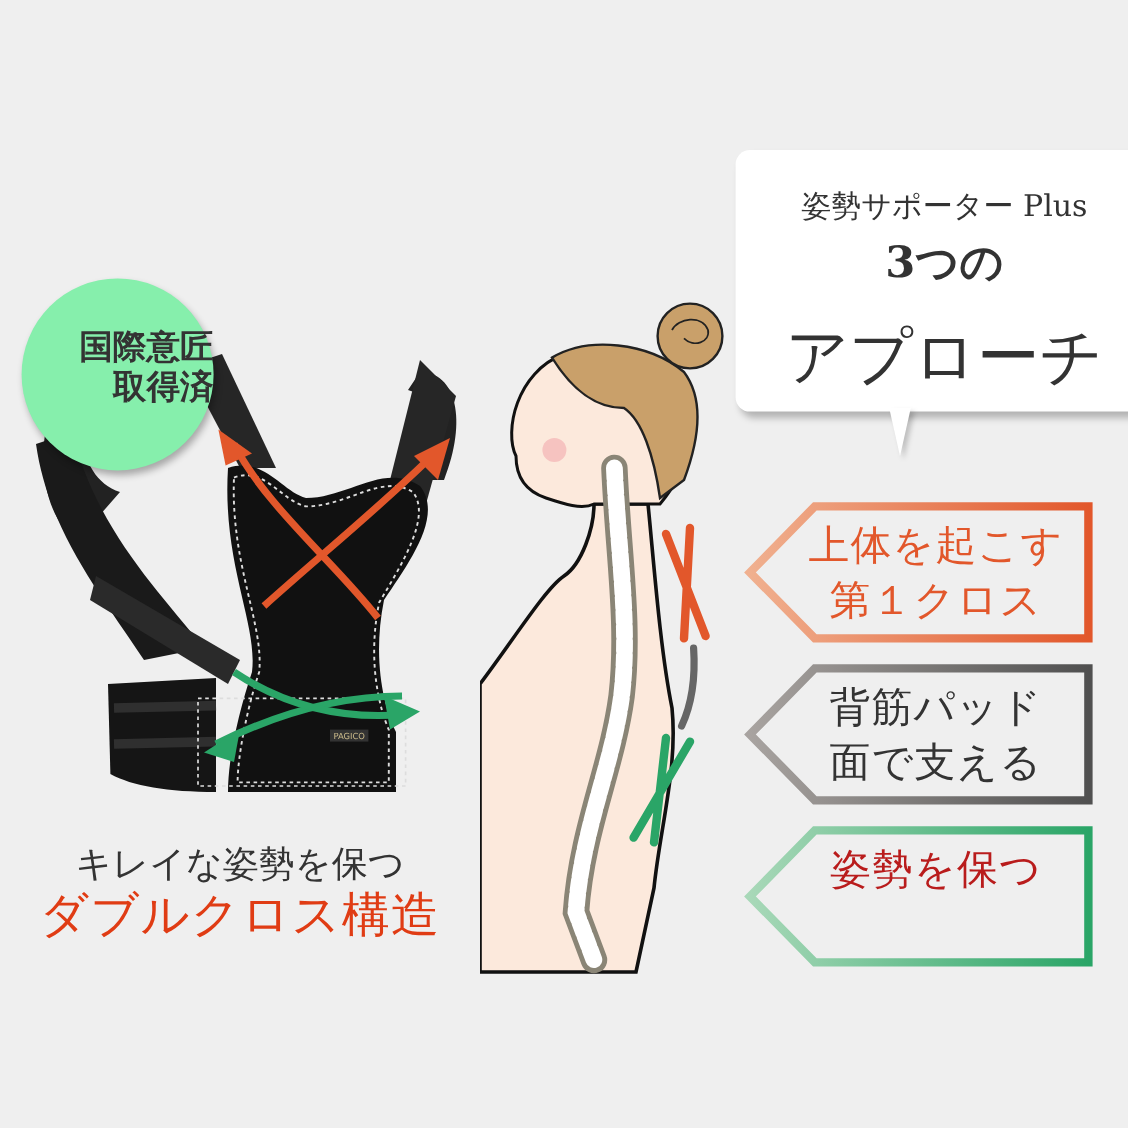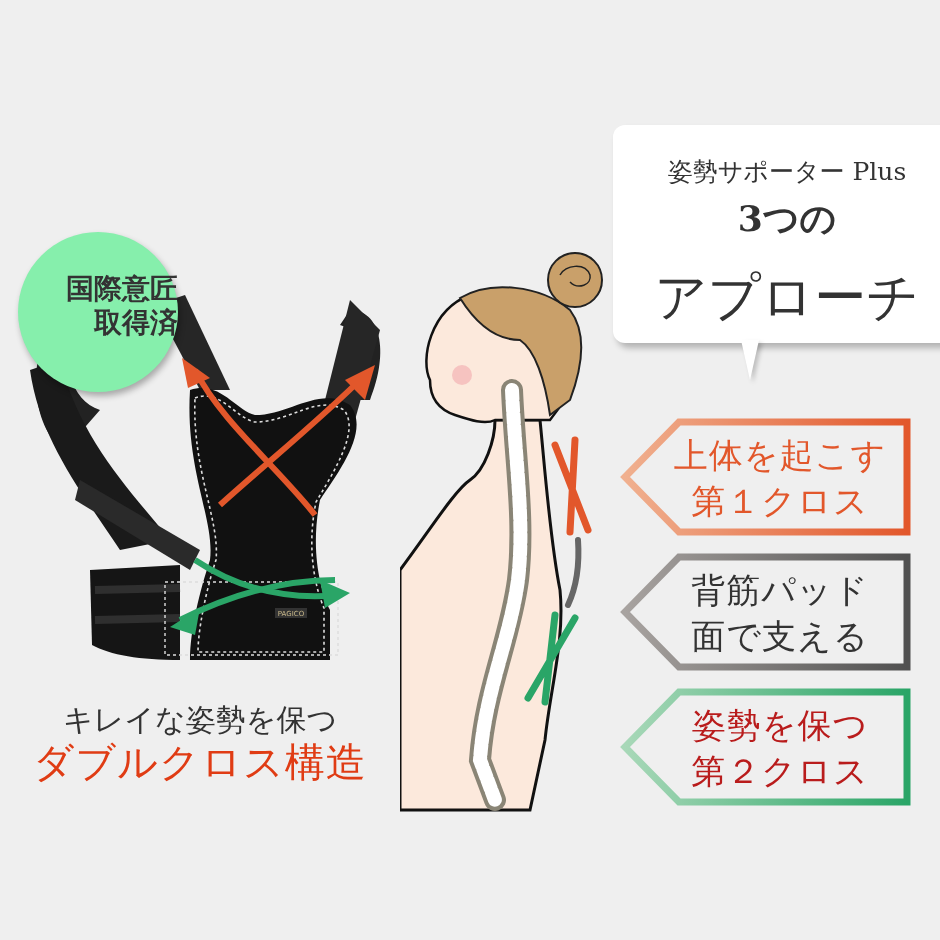--- a/index.html
+++ b/index.html
@@ -144,15 +144,14 @@
     <defs>
         <linearGradient id="g2" x1="0" x2="1">
           <stop offset="0" stop-color="#a8d8b8"></stop>
           <stop offset="1" stop-color="#2aa567"></stop>
         </linearGradient>
       </defs>
     <path d="M62 4 L290 4 L290 114 L62 114 L8 59 Z" fill="none" stroke="url(#g2)" stroke-width="7"></path>
   </svg>
   <div class="tag-text" style="color:#b91c1c;">
     <div>姿勢を保つ</div>
-    <div>第２クロス</div>
   </div>
 </div>
 
 </body></html>

